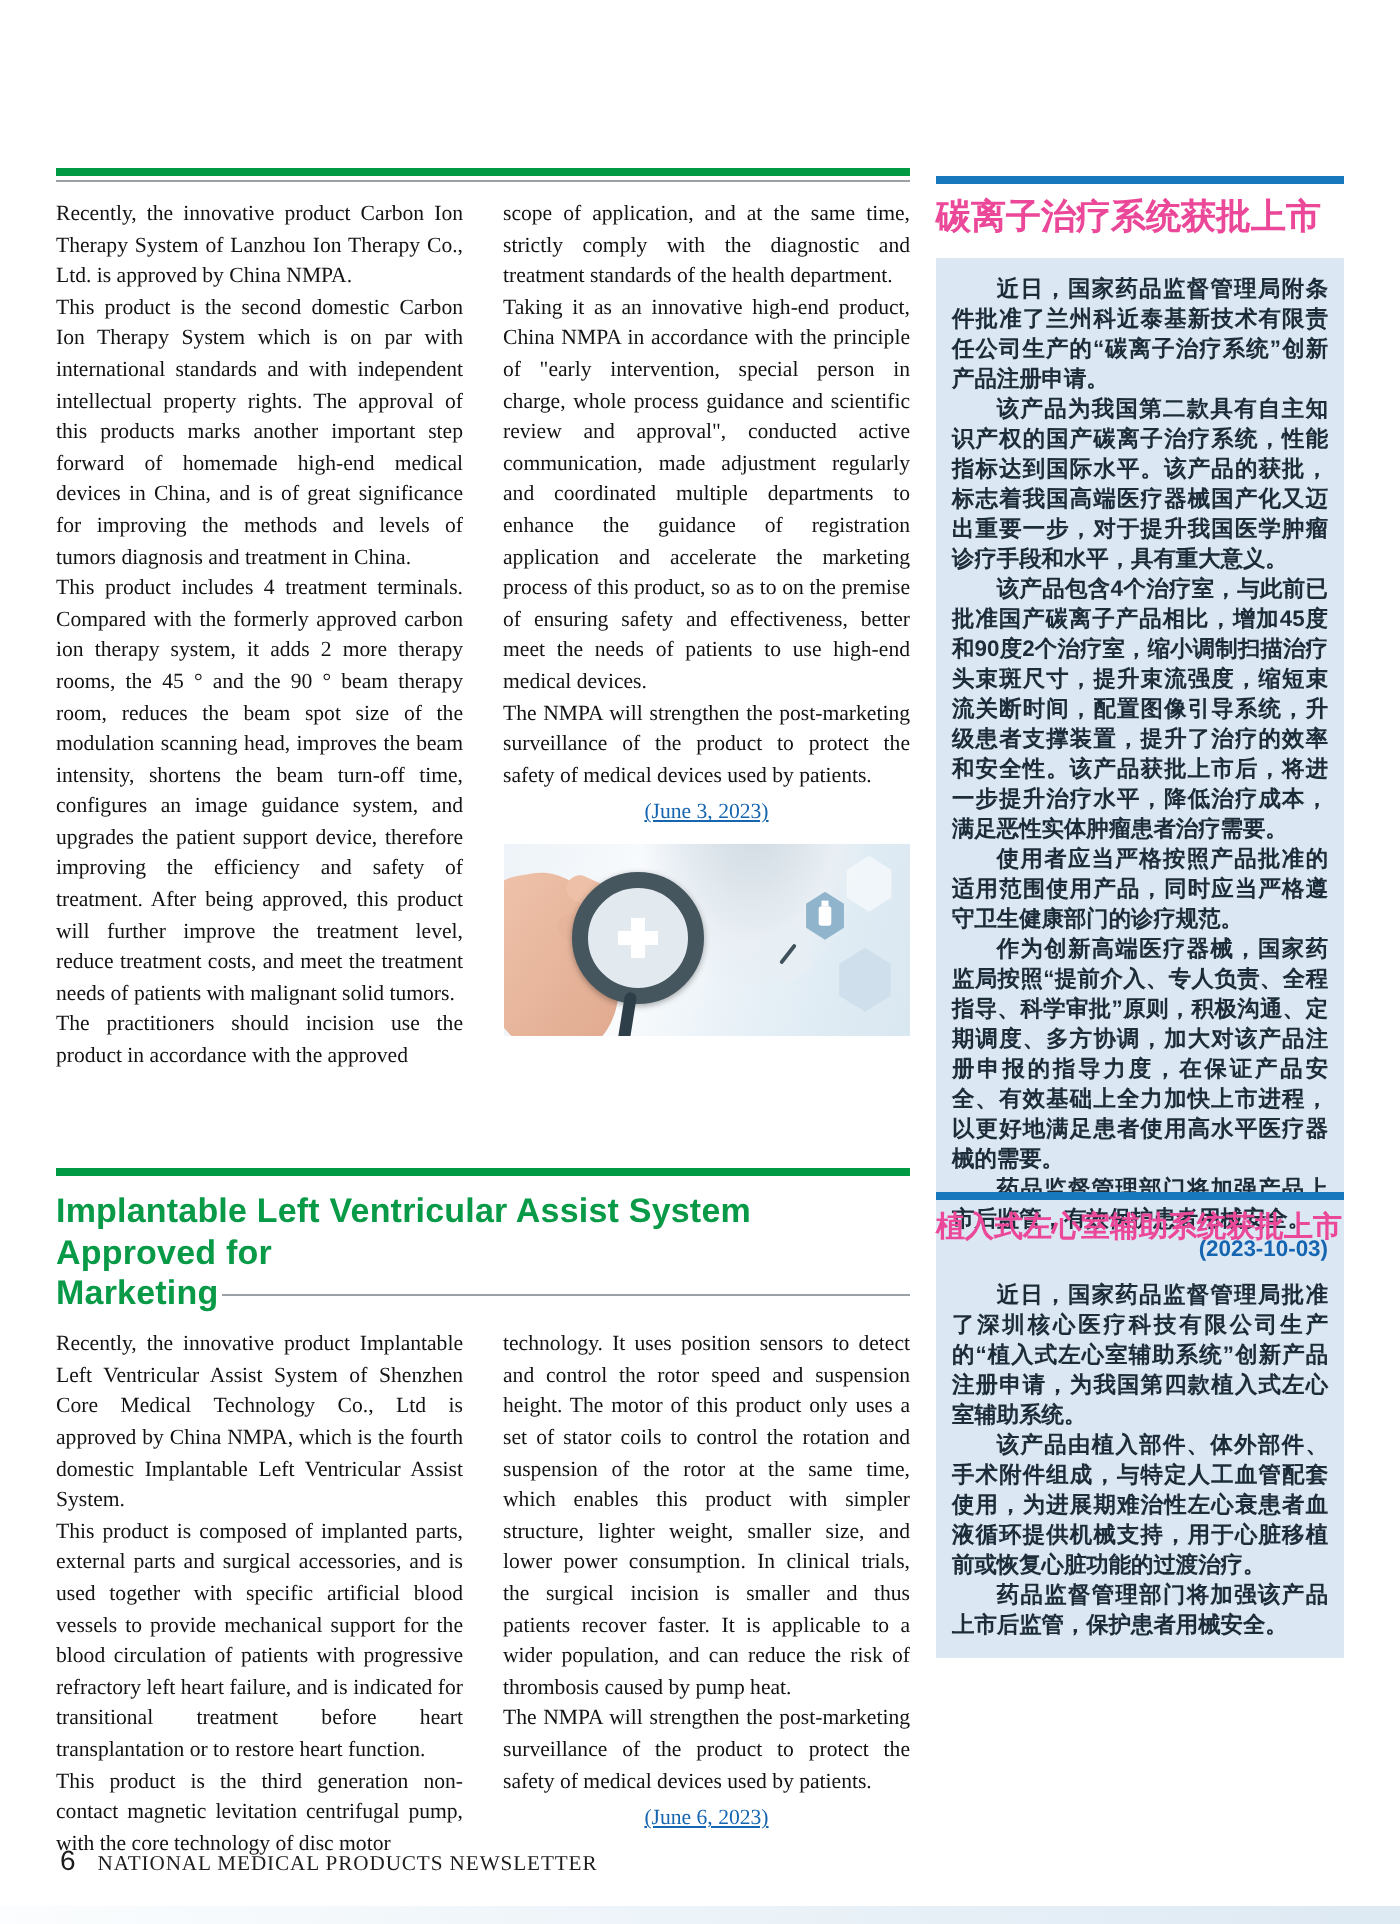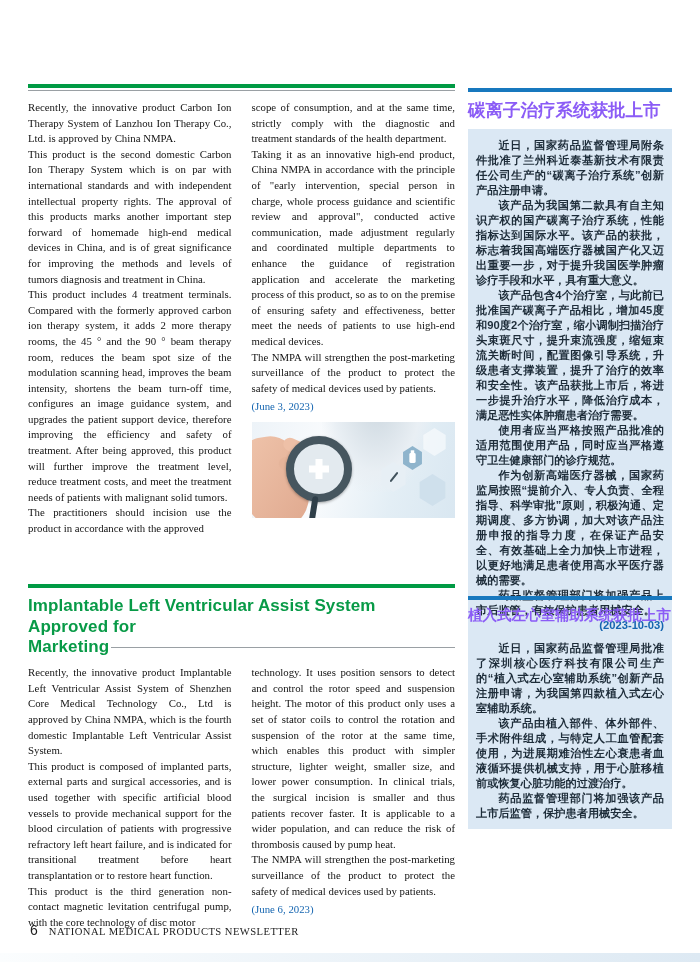--- a/index.html
+++ b/index.html
@@ -17,21 +17,21 @@
     font-family:"Liberation Sans",sans-serif;font-weight:bold;color:#089a47;
     font-size:17px;line-height:1.22;margin:8px 0 4px 0;letter-spacing:.1px;
   }
   .title-rule{border:none;border-top:1px solid #9aa0a4;margin:2px 0 9px 0;}
   .title-line2-row{display:flex;align-items:center;gap:2px;margin:0 0 7px 0;}
   .title-line2-row .en-title{margin:0;}
   .rule-fill{flex:1;height:1px;background:#9aa0a4;}
   .cols{display:flex;gap:20px;}
   .col{width:206px;font-size:10.8px;line-height:15.6px;text-align:justify;color:#131313;}
   .col p{margin:0;}
-  .en-date{color:#1565b0;text-align:left;margin-top:3px;font-size:10.8px;}
+  .en-date{color:#1565b0;text-align:center;margin-top:3px;font-size:10.8px;text-decoration:underline;}
   
   .photo{position:relative;margin-top:7px;height:96px;overflow:hidden;
     background:linear-gradient(105deg,#edf3f8 0%,#f9fbfd 35%,#e3eef5 70%,#d9e7f1 100%);}
   .ph-shoulder{position:absolute;left:70px;top:-20px;width:110px;height:90px;
     background:radial-gradient(ellipse at 50% 0%,#ccd7df 0%,#e9eff4 55%,rgba(255,255,255,0) 75%);}
   .hand{position:absolute;left:-12px;top:14px;width:68px;height:92px;
     background:linear-gradient(135deg,#f0c5ac,#dfa88e);border-radius:38% 50% 42% 50%;transform:rotate(-10deg);}
   .finger{position:absolute;left:30px;top:22px;width:44px;height:13px;background:#eec0a7;border-radius:8px;transform:rotate(24deg);}
   .finger2{position:absolute;left:26px;top:40px;width:42px;height:13px;background:#e5b49a;border-radius:8px;transform:rotate(20deg);}
   .scope-ring{position:absolute;left:34px;top:14px;width:50px;height:50px;border-radius:50%;
@@ -42,21 +42,21 @@
   .hex{position:absolute;clip-path:polygon(50% 0,93% 25%,93% 75%,50% 100%,7% 75%,7% 25%);
     display:flex;align-items:center;justify-content:center;}
   .syr{width:3px;height:17px;background:#fff;border-radius:1px;transform:rotate(38deg);}
   .bottle{width:9px;height:14px;background:#fff;border-radius:2px;position:relative;}
   .bottle::before{content:"";position:absolute;left:2px;top:-4px;width:5px;height:4px;background:#fff;}
   
   .zh-article{position:absolute;left:468px;width:204px;}
   #zh1{top:88px;}
   #zh2{top:596px;}
   .blue-bar{height:4px;background:#1878be;}
-  .zh-title{font-family:Liberation Serif, serif;font-weight:bold;color:#8b5cf6;margin:7px 0 8px 0;}
+  .zh-title{font-family:Liberation Mono, monospace;font-weight:bold;color:#ec4899;margin:7px 0 8px 0;}
   .zh-title.big{font-size:17.5px;line-height:22px;}
   .zh-title.small{font-size:14.5px;line-height:19px;margin:6px 0 7px 0;}
   .zh-box{background:#dbe8f4;padding:9px 8px 8px 8px;
     font-family:"Liberation Sans",sans-serif;font-weight:600;
     font-size:11.2px;line-height:15px;text-align:justify;color:#1d2c39;}
   .zh-box p{margin:0;text-indent:2em;}
   .zh-date{color:#1565b0;text-align:right;font-weight:bold;text-indent:0;}
   
   .footer{position:absolute;left:30px;top:922px;display:flex;align-items:baseline;gap:11px;}
   .page-num{font-family:"Liberation Sans",sans-serif;font-size:14px;color:#1c1c1c;}
@@ -71,21 +71,21 @@
   <div class="green-bar"></div>
   <hr class="title-rule">
   <div class="cols">
     <div class="col">
       <p>Recently, the innovative product Carbon Ion Therapy System of Lanzhou Ion Therapy Co., Ltd. is approved by China NMPA.</p>
       <p>This product is the second domestic Carbon Ion Therapy System which is on par with international standards and with independent intellectual property rights. The approval of this products marks another important step forward of homemade high-end medical devices in China, and is of great significance for improving the methods and levels of tumors diagnosis and treatment in China.</p>
       <p>This product includes 4 treatment terminals. Compared with the formerly approved carbon ion therapy system, it adds 2 more therapy rooms, the 45 ° and the 90 ° beam therapy room, reduces the beam spot size of the modulation scanning head, improves the beam intensity, shortens the beam turn-off time, configures an image guidance system, and upgrades the patient support device, therefore improving the efficiency and safety of treatment. After being approved, this product will further improve the treatment level, reduce treatment costs, and meet the treatment needs of patients with malignant solid tumors.</p>
       <p>The practitioners should incision use the product in accordance with the approved</p>
     </div>
     <div class="col">
-      <p>scope of consumption, and at the same time, strictly comply with the diagnostic and treatment standards of the health department.</p>
+      <p>scope of application, and at the same time, strictly comply with the diagnostic and treatment standards of the health department.</p>
       <p>Taking it as an innovative high-end product, China NMPA in accordance with the principle of "early intervention, special person in charge, whole process guidance and scientific review and approval", conducted active communication, made adjustment regularly and coordinated multiple departments to enhance the guidance of registration application and accelerate the marketing process of this product, so as to on the premise of ensuring safety and effectiveness, better meet the needs of patients to use high-end medical devices.</p>
       <p>The NMPA will strengthen the post-marketing surveillance of the product to protect the safety of medical devices used by patients.</p>
       <div class="en-date">(June 3, 2023)</div>
       <div class="photo">
         <div class="ph-shoulder"></div>
         <div class="hand"></div>
         <div class="finger"></div>
         <div class="finger2"></div>
         <div class="scope-ring">
           <div class="scope-cross-h"></div>

